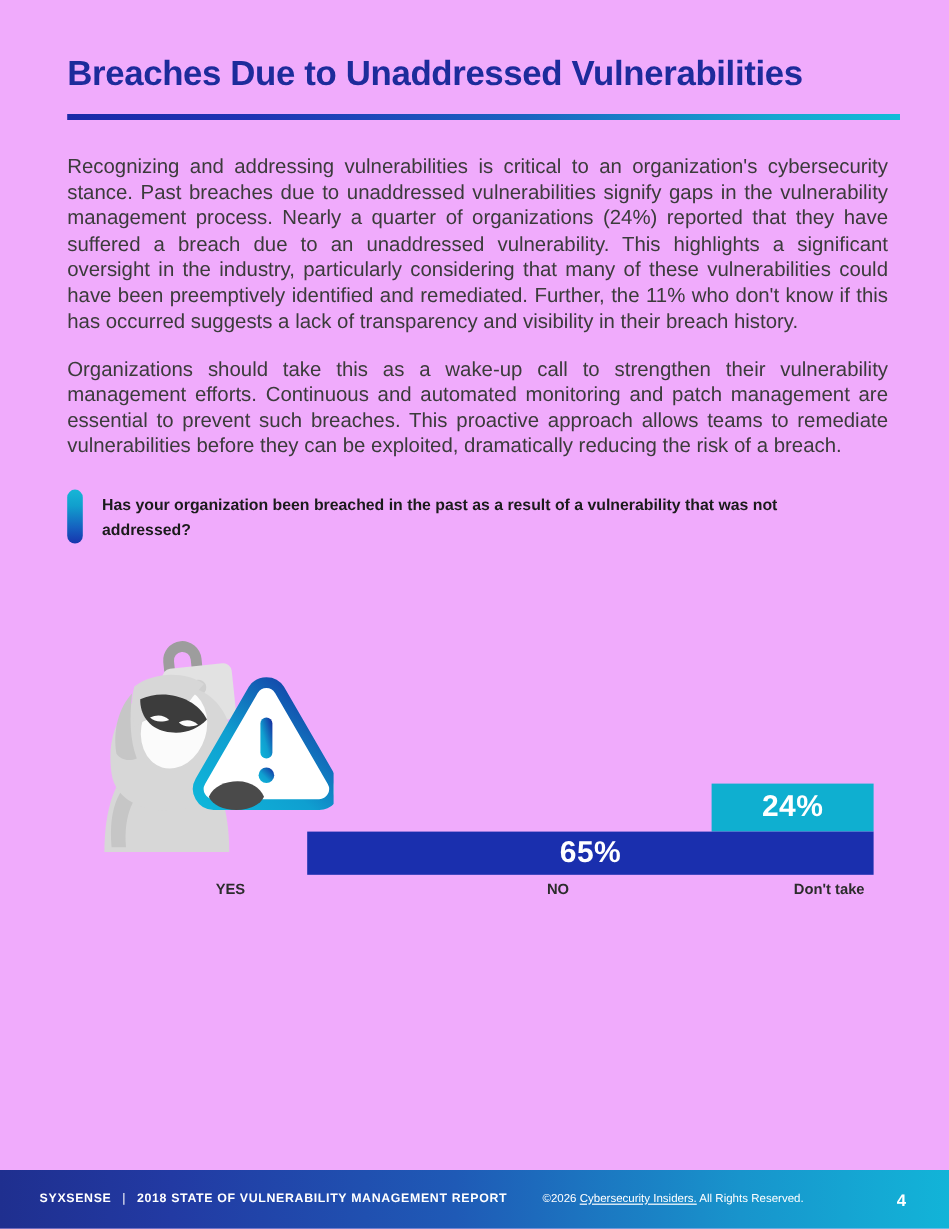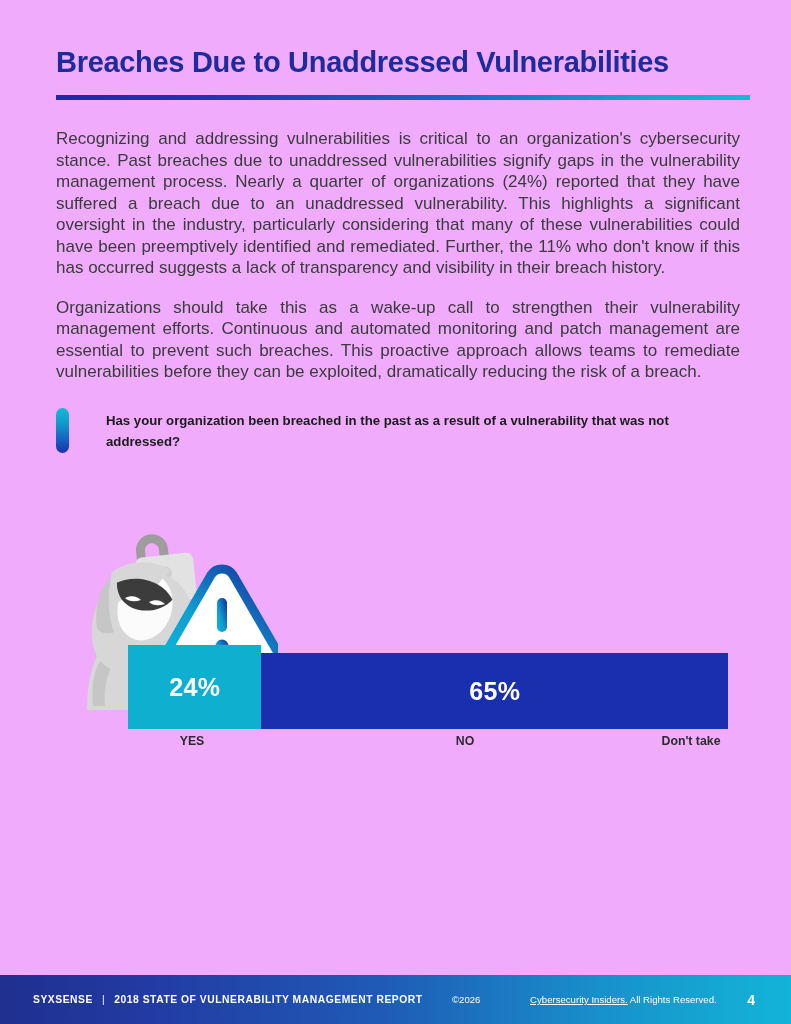--- a/index.html
+++ b/index.html
@@ -63,21 +63,20 @@
   .body-copy p:last-child { margin-bottom: 0; }
 
   
   .question-block {
     position: absolute;
     left: 56px;
     top: 408px;
     width: 690px;
     display: flex;
     align-items: flex-start;
-    gap: 21px;
   }
   .question-bar {
     flex: 0 0 auto;
     width: 13px;
     height: 45px;
     border-radius: 7px;
     background: linear-gradient(to bottom, #17b6d6 0%, #119fcd 30%, #1561c0 70%, #1734ad 100%);
     margin-right: 16px;
   }
   .question-text {
@@ -109,20 +108,21 @@
 
   .bars {
     position: absolute;
     left: 128px;
     top: 148px;
     width: 600px;
     height: 76px;
     display: flex;
     align-items: flex-end;
     z-index: 5;
+    flex-direction: column;
   }
   .bar {
     height: 76px;
     position: relative;
     display: flex;
     align-items: center;
     justify-content: center;
   }
   .bar .pct {
     color: #ffffff;
@@ -177,21 +177,21 @@
     letter-spacing: 0.55px;
     white-space: nowrap;
   }
   .footer-sep { margin: 0 9px; font-weight: normal; }
   .footer-center {
     position: absolute;
     left: 452px;
     font-size: 9.6px;
     white-space: nowrap;
   }
-  .footer-center .lnk { text-decoration: underline; margin-left: 47px; }
+  .footer-center .lnk { text-decoration: underline; }
   .footer-page {
     position: absolute;
     right: 36px;
     font-size: 14px;
     font-weight: bold;
   }
 </style>
 </head>
 <body>
 

